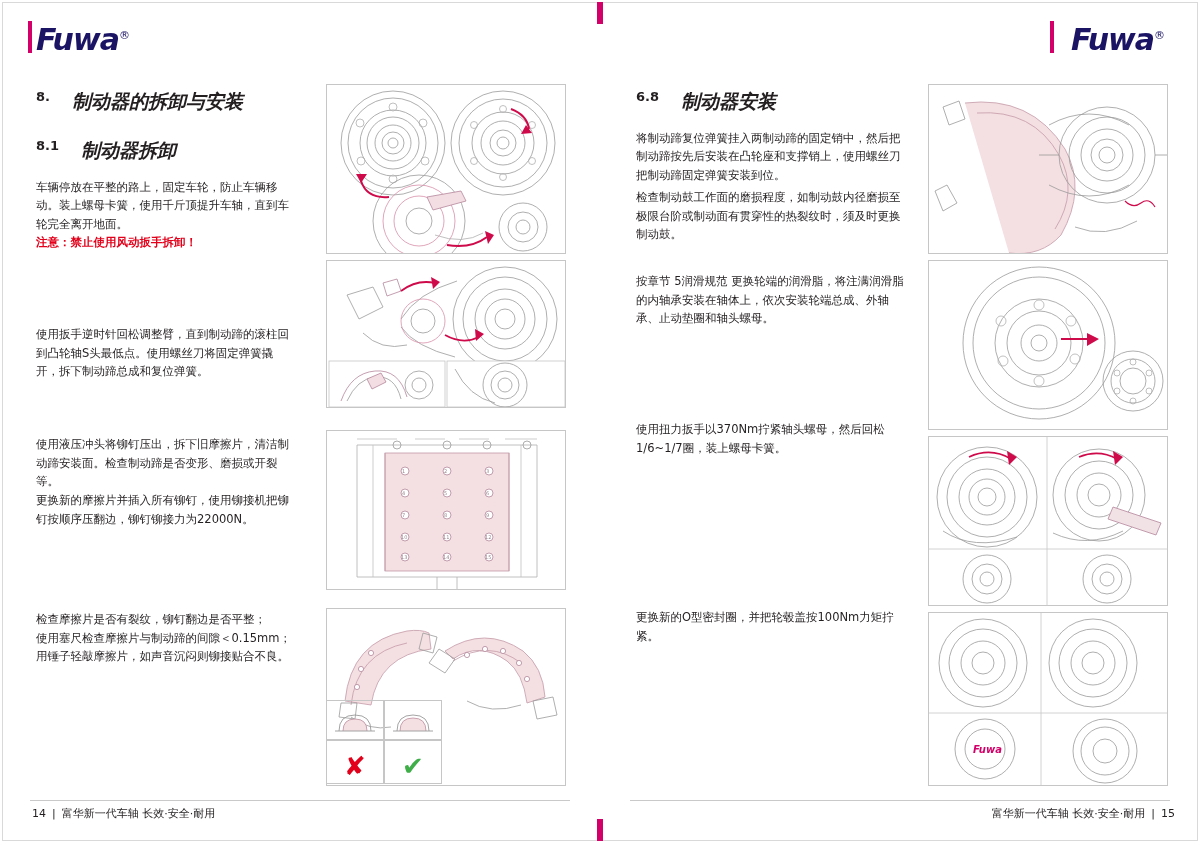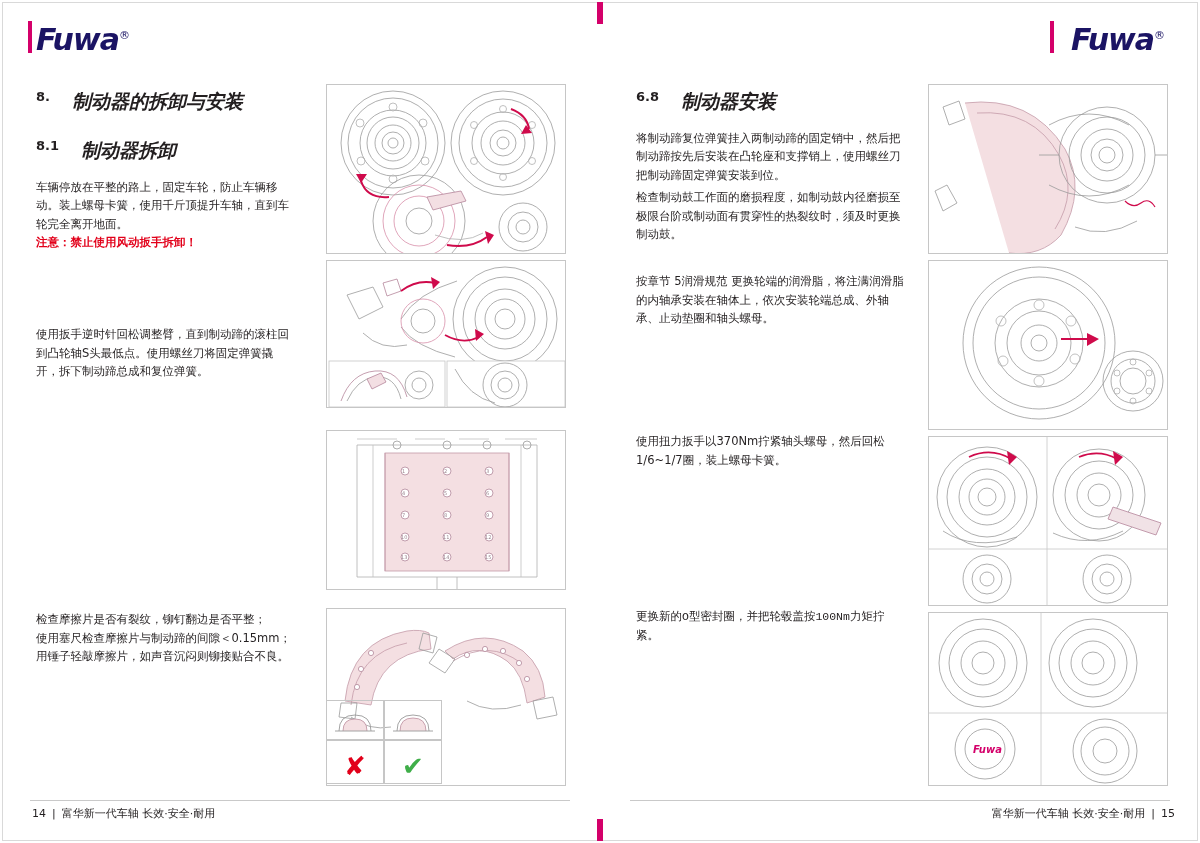--- a/index.html
+++ b/index.html
@@ -172,20 +172,24 @@
       <span class="sec-title">制动器拆卸</span>
     </div>
     <p>车辆停放在平整的路上，固定车轮，防止车辆移动。装上螺母卡簧，使用千斤顶提升车轴，直到车轮完全离开地面。</p>
     <p class="warn">注意：禁止使用风动扳手拆卸！</p>
   </div>
 
   <div class="col" style="left:36px; top:325px; width:258px;">
     <p>使用扳手逆时针回松调整臂，直到制动蹄的滚柱回到凸轮轴S头最低点。使用螺丝刀将固定弹簧撬开，拆下制动蹄总成和复位弹簧。</p>
   </div>
 
+  <div class="col" style="left:36px; top:435px; width:258px;">
+    <p>使用液压冲头将铆钉压出，拆下旧摩擦片，清洁制动蹄安装面。检查制动蹄是否变形、磨损或开裂等。</p>
+    <p>更换新的摩擦片并插入所有铆钉，使用铆接机把铆钉按顺序压翻边，铆钉铆接力为22000N。</p>
+  </div>
 
   <div class="col" style="left:36px; top:610px; width:268px;">
     <p>检查摩擦片是否有裂纹，铆钉翻边是否平整；</p>
     <p>使用塞尺检查摩擦片与制动蹄的间隙＜0.15mm；</p>
     <p>用锤子轻敲摩擦片，如声音沉闷则铆接贴合不良。</p>
   </div>
 
   <div class="panel" style="left:326px; top:84px; width:240px; height:170px;">
     <svg width="240" height="170" viewBox="0 0 240 170">
       <g fill="none" stroke="#9a9a9a" stroke-width="0.8">
@@ -403,25 +407,25 @@
   </div>
 
   <div class="col" style="left:636px; top:188px; width:268px;">
     <p>检查制动鼓工作面的磨损程度，如制动鼓内径磨损至极限台阶或制动面有贯穿性的热裂纹时，须及时更换制动鼓。</p>
   </div>
 
   <div class="col" style="left:636px; top:272px; width:268px;">
     <p>按章节 5润滑规范 更换轮端的润滑脂，将注满润滑脂的内轴承安装在轴体上，依次安装轮端总成、外轴承、止动垫圈和轴头螺母。</p>
   </div>
 
-  <div class="col" style="left:636px; top:432px; width:268px;">
+  <div class="col" style="left:636px; top:420px; width:268px;">
     <p>使用扭力扳手以370Nm拧紧轴头螺母，然后回松1/6~1/7圈，装上螺母卡簧。</p>
   </div>
 
-  <div class="col" style="left:636px; top:608px; width:268px;font-family:Liberation Mono, monospace;">
+  <div class="col" style="left:636px; top:608px; width:268px;">
     <p>更换新的O型密封圈，并把轮毂盖按100Nm力矩拧紧。</p>
   </div>
 
   <div class="panel" style="left:928px; top:84px; width:240px; height:170px;">
     <svg width="240" height="170" viewBox="0 0 240 170">
       <g fill="none" stroke="#9a9a9a" stroke-width="0.8">
         <path d="M36 18 q66 -8 100 46 q22 40 -4 86 q-20 22 -52 18" fill="#f4dfe2" stroke="#c49aa8"></path>
         <path d="M48 28 q56 -4 82 42 q20 36 -4 74" stroke="#c49aa8"></path>
         <path d="M30 16 l-16 6 l6 18 l16 -6 z"></path>
         <path d="M18 100 l-12 6 l8 20 l14 -8 z"></path>

